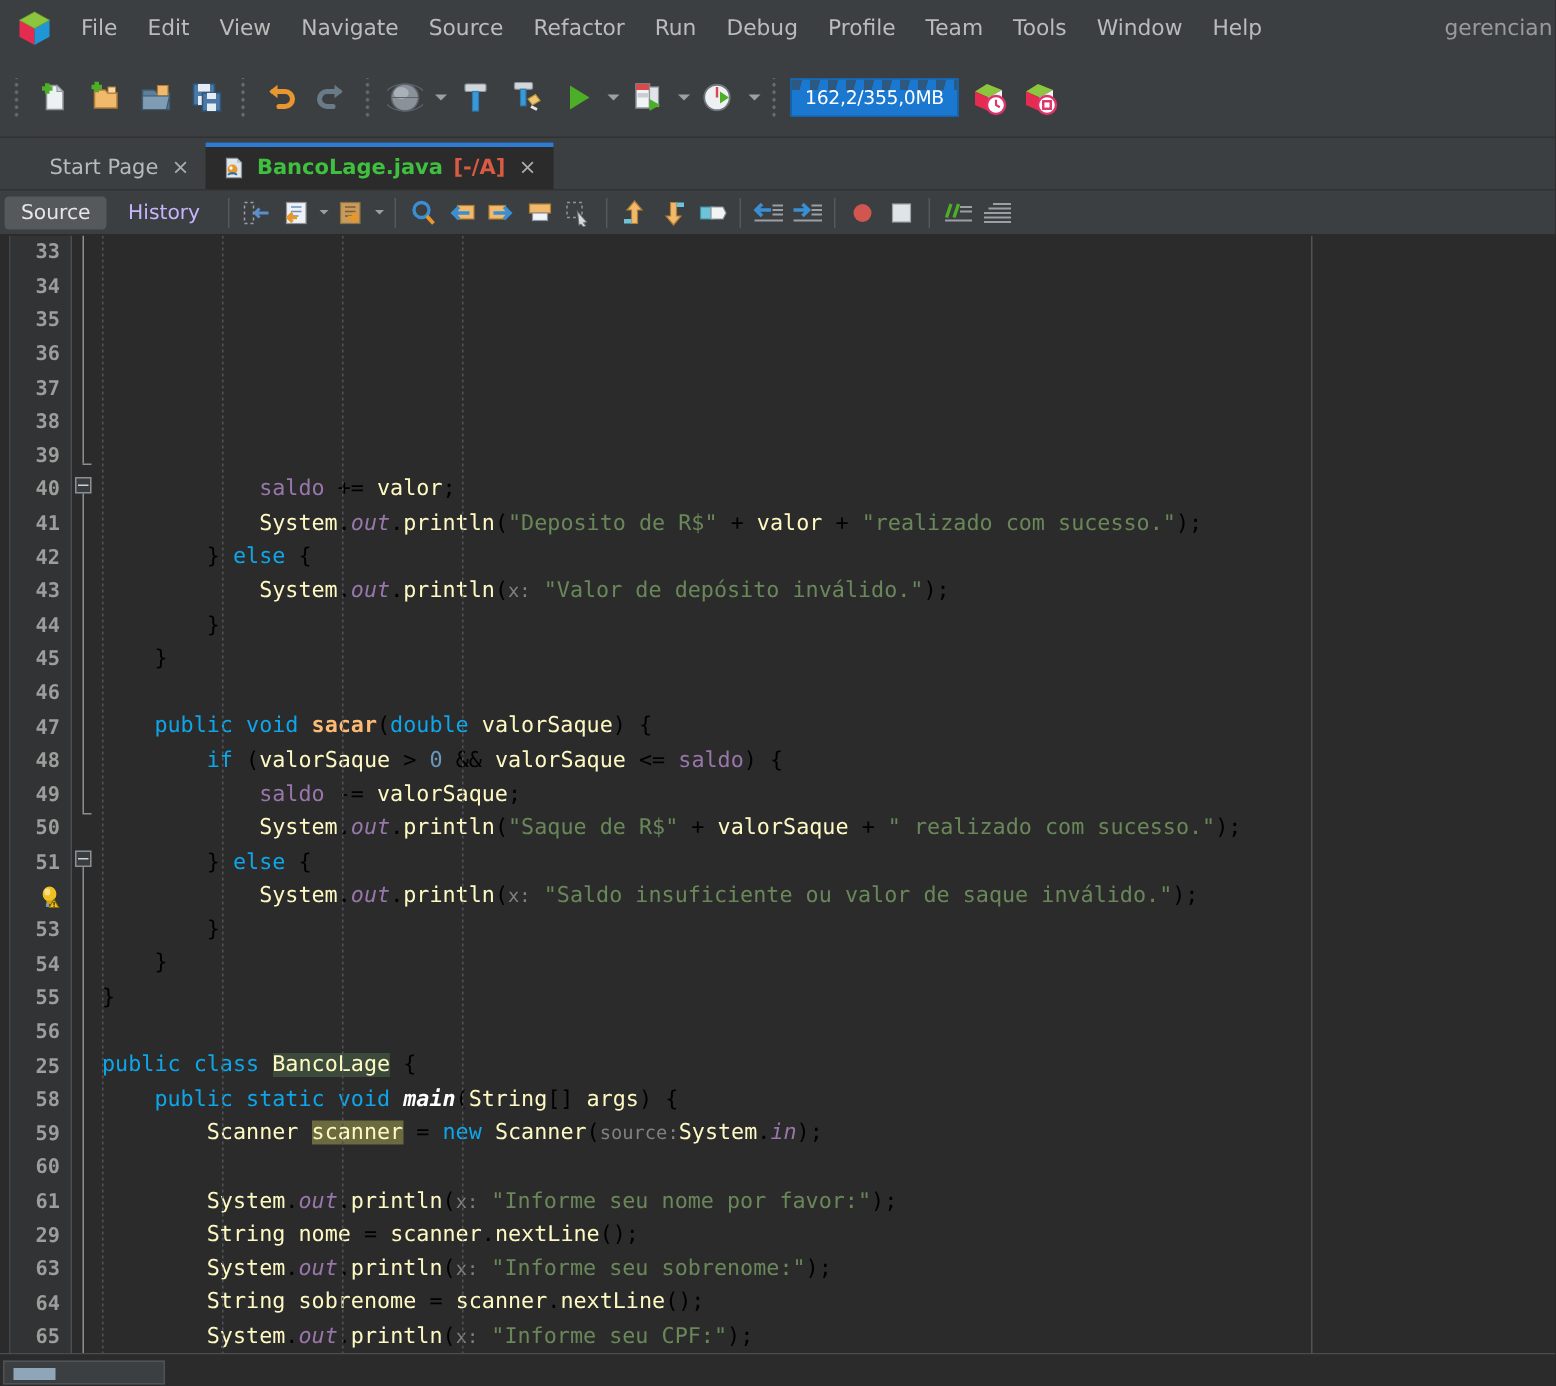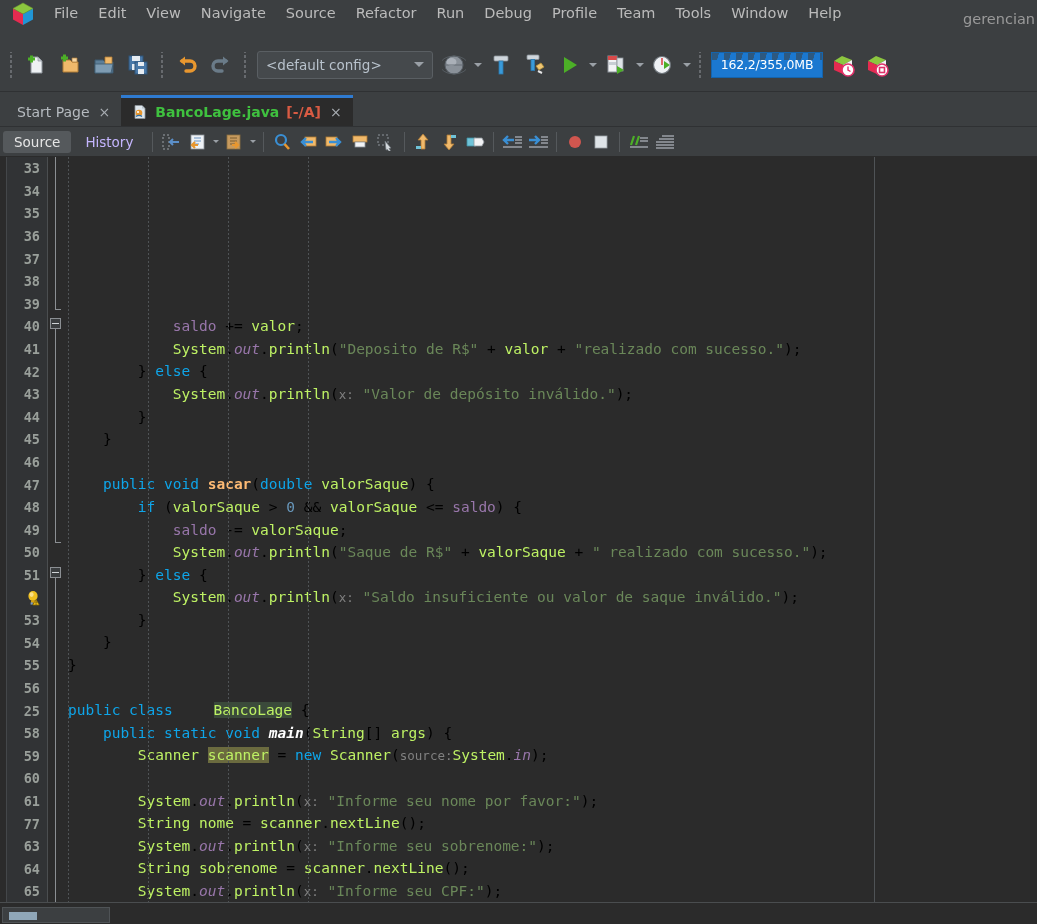--- a/index.html
+++ b/index.html
@@ -9,20 +9,21 @@
     background: #2b2b2b;
     font-family: "DejaVu Sans", sans-serif;
     overflow: hidden;
   }
 
   
   #menubar {
     height: 38px;
     background: #3c3f41;
     display: flex;
+    align-items: center;
     padding: 1px 6px;
     position: relative;
   }
   #app-logo { width: 26px; height: 26px; position: relative; margin: 0 8px 0 4px; flex: none; }
   .menu-item {
     color: #bbbbbb;
     font-size: 14.5px;
     padding: 4px 10px;
     white-space: nowrap;
     cursor: default;
@@ -88,21 +89,21 @@
     position: absolute; left: 0; top: 0; right: 0; height: 7px;
     background:
       linear-gradient(105deg, #3c3f41 49%, transparent 51%) 0 0/12px 7px repeat-x;
     opacity: .55;
   }
   #mem-indicator .mem-label { position: relative; z-index: 2; letter-spacing: -.2px; }
 
   
   #doctabs {
     height: 35px; background: #3c3f41;
-    display: flex; align-items: flex-end; padding-left: 6px;
+    display: flex; align-items: flex-end; padding-left: 22px;
     border-bottom: 1px solid #2f3133;
   }
   .doctab {
     height: 31px; display: flex; align-items: center;
     padding: 0 9px 0 11px; gap: 7px;
     font-size: 14px; color: #b6bbc0; cursor: default;
     border-top: 3px solid transparent; position: relative;
   }
   .doctab.inactive { background: #3c3f41; }
   .doctab.active {
@@ -201,25 +202,25 @@
   #margin-guide {
     position: absolute; top: 0; bottom: 0; width: 1px; background: #4f5356;
   }
 
   
   .kw   { color: #0ea5e9; }
   .str  { color: #6a8759; }
   .num  { color: #6897bb; }
   .fld  { color: #9876aa; }
   .stat { color: #9876aa; font-style: italic; }
-  .id   { color: #bef264; }
+  .id   { color: #fef9c3; }
   .mth  { color: #fdba74; font-weight: bold; }
   .mthi { color: #ffffff; font-style: italic; font-weight: bold;}
   .hint { color: #808080; font-size: 12.5px; }
-  .hl-class { background: #3b4a3b; margin-left: 32px; }
+  .hl-class { background: #3b4a3b; }
   .hl-var   { background: #6b6b3f; }
 
   
   #bottom-area { height: 20px; background: #2b2b2b; position: relative; }
   #bottom-tabstrip {
     position: absolute; left: 2px; top: 4px;
     width: 108px; height: 16px;
     background: #3c3f41; border: 1px solid #4f5356;
   }
   #bottom-tabstrip .mini {
@@ -300,24 +301,20 @@
   </div>
   <div class="tb-btn">
     <svg width="26" height="26" viewBox="0 0 26 26">
       <path d="M18 9h-8a5 5 0 0 0 0 10h4" fill="none" stroke="#6a7b88" stroke-width="3.4" stroke-linecap="round"></path>
       <path d="M15 4.5L20.5 9 15 13.5z" fill="#6a7b88"></path>
     </svg>
   </div>
 
   <div class="tb-grip"></div>
 
-  <div id="config-combo">
-    <span>&lt;default config&gt;</span>
-    <span class="cb-caret"></span>
-  </div>
 
   <div class="tb-btn">
     <svg width="24" height="24" viewBox="0 0 24 24">
       <circle cx="12" cy="12" r="9" fill="#8a9199" stroke="#5c636a" stroke-width="1"></circle>
       <ellipse cx="9.5" cy="9" rx="5" ry="4" fill="#c5cbd1" opacity=".55"></ellipse>
       <path d="M3 12h18M12 3a14 9 0 0 1 0 18A14 9 0 0 1 12 3" fill="none" stroke="#5c636a" stroke-width=".8"></path>
     </svg>
   </div>
   <div class="tb-arrow"></div>
 
@@ -565,21 +562,21 @@
       </div>
       <div class="gline">53</div>
       <div class="gline">54</div>
       <div class="gline">55</div>
       <div class="gline">56</div>
       <div class="gline">25</div>
       <div class="gline">58</div>
       <div class="gline">59</div>
       <div class="gline">60</div>
       <div class="gline">61</div>
-      <div class="gline">77</div>
+      <div class="gline">29</div>
       <div class="gline">63</div>
       <div class="gline">64</div>
       <div class="gline">65</div>
     </div>
   <div id="foldcol">
     <div class="fold-box" style="top:161px"></div>
     <div class="fold-line" style="top:0px;height:152px"></div>
     <div class="fold-foot" style="top:152px"></div>
     <div class="fold-line" style="top:172px;height:213px"></div>
     <div class="fold-foot" style="top:385px"></div>

